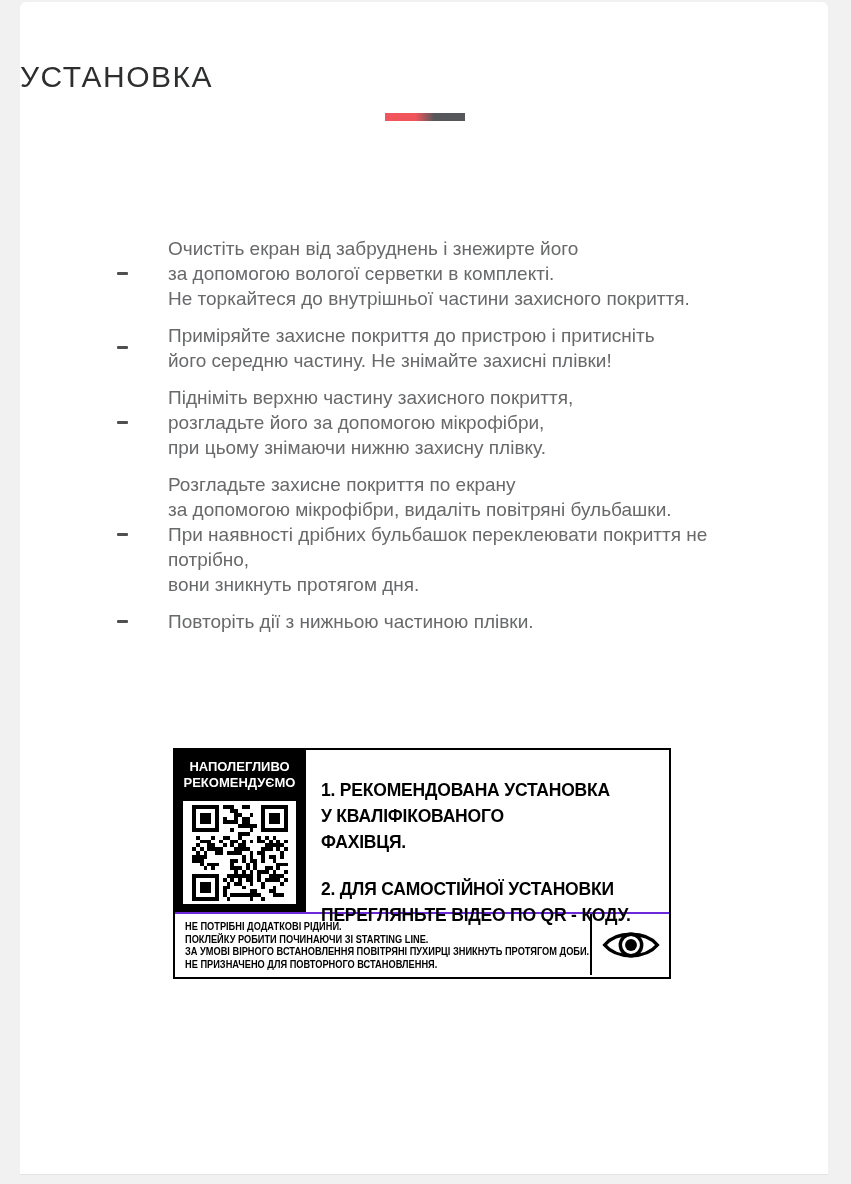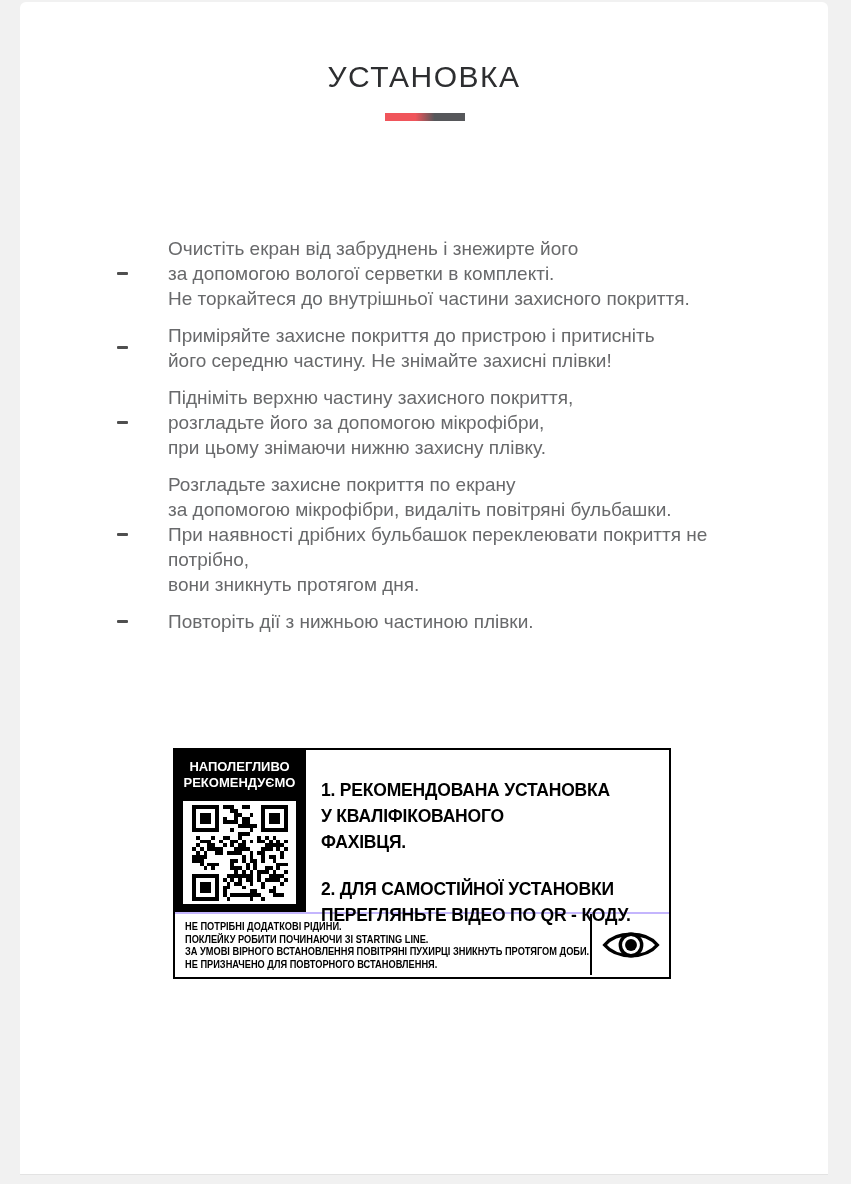--- a/index.html
+++ b/index.html
@@ -13,21 +13,21 @@
   .card{
     position:absolute;left:20px;top:2px;
     width:808px;height:1172px;
     background:#ffffff;
     border-radius:6px 6px 0 0;
     border-bottom:1px solid #e3e3e3;
   }
   
   .page-title{
     position:absolute;top:58px;left:0;width:100%;
-    margin:0;text-align:center;
+    margin:0;text-align:left;
     font-size:30px;font-weight:400;letter-spacing:1.5px;
     color:#2d2e30;
   }
   .title-bar{
     position:absolute;top:111px;left:365px;
     width:80px;height:8px;
     background:linear-gradient(90deg,#f0555b 0%,#f0555b 38%,#56575a 62%,#56575a 100%);
   }
   
   .instructions{
@@ -51,21 +51,21 @@
     white-space:pre-line;
   }
   
   .rec-box{
     position:absolute;left:153px;top:746px;
     width:494px;height:227px;
     border:2px solid #000;
     color:#000;
   }
   .rec-top{
-    display:flex;height:162px;border-bottom:2px solid #c4b5fd;
+    display:flex;height:162px;border-bottom:2px solid #6d28d9;
   }
   .rec-left{
     width:129px;border-right:2px solid #000;
     background:#000;
     display:flex;flex-direction:column;
   }
   .rec-header{
     height:50px;flex:none;
     display:flex;align-items:center;justify-content:center;
     text-align:center;

